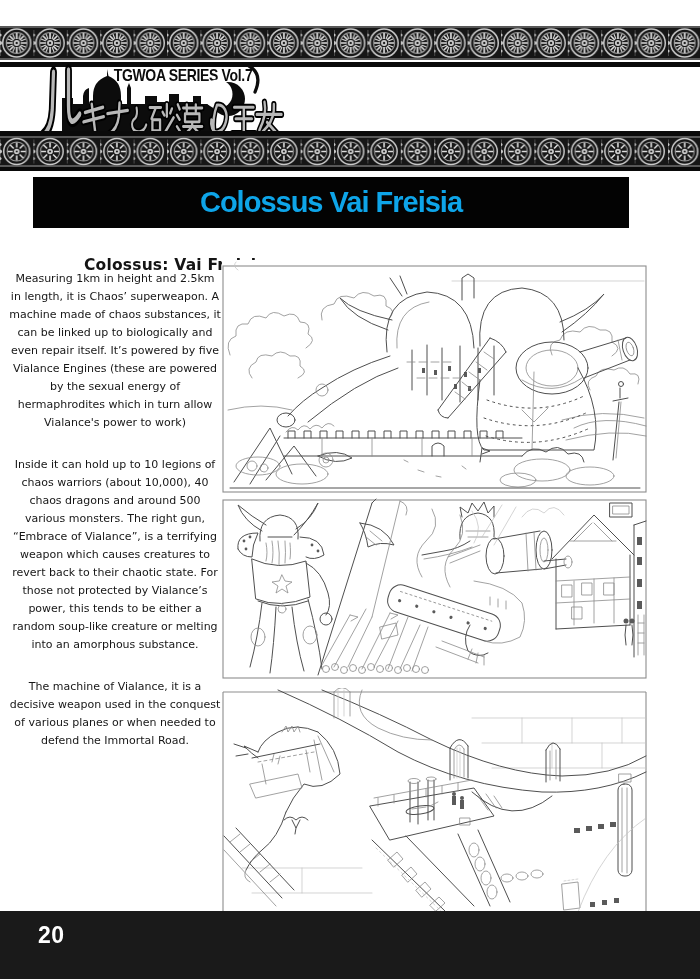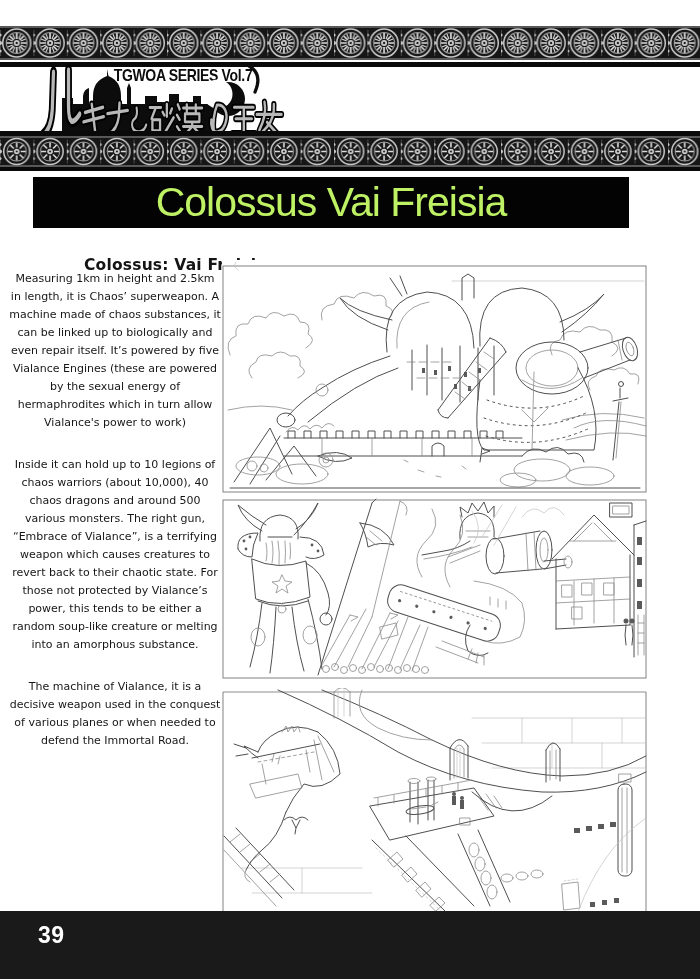--- a/index.html
+++ b/index.html
@@ -3,22 +3,22 @@
 <meta charset="utf-8">
 <style>
   html,body{margin:0;padding:0;background:#888;}
   .page{position:relative;width:700px;height:979px;background:#ffffff;overflow:hidden;
         font-family:"DejaVu Sans",sans-serif;}
   .band{position:absolute;left:0;width:700px;}
   .rule{position:absolute;left:0;width:700px;background:#0a0a0a;}
   .logo{position:absolute;left:35px;top:62px;width:252px;height:80px;}
   .banner{position:absolute;left:33px;top:177px;width:596px;height:51px;background:#030303;
           display:flex;align-items:center;justify-content:center;}
-  .banner span{color:#bef264;font-family:"Liberation Sans",sans-serif;font-weight:normal;
-          font-size:41px;letter-spacing:-1px;white-space:nowrap;}
+  .banner span{color:#0ea5e9;font-family:"Liberation Sans",sans-serif;font-weight:bold;
+          font-size:29px;letter-spacing:-1px;white-space:nowrap;}
   .subtitle{position:absolute;left:84px;top:256px;font-size:15.5px;font-weight:600;
           color:#141414;letter-spacing:0.2px;}
   .article{position:absolute;left:9px;top:270px;width:212px;text-align:center;
           color:#161616;font-size:11px;line-height:18px;}
   .article p{margin:0 0 24px 0;}
   .panel{position:absolute;left:222px;width:426px;background:#fff;}
   .footer{position:absolute;left:0;top:911px;width:700px;height:68px;background:#1a1a1a;}
   .pagenum{position:absolute;left:38px;top:922px;color:#ffffff;font-family:"Liberation Sans",sans-serif;
           font-weight:bold;font-size:23px;letter-spacing:0.5px;}
   
@@ -415,15 +415,15 @@
       <rect class="skf" x="392" y="210" width="5" height="5"></rect>
     <ellipse class="sk2" cx="285" cy="190" rx="6" ry="4"></ellipse>
       <ellipse class="sk2" cx="300" cy="188" rx="6" ry="4"></ellipse>
       <ellipse class="sk2" cx="315" cy="186" rx="6" ry="4"></ellipse>
     <path class="sk2" d="M340,196 l16,-2 l2,26 l-16,2 Z"></path>
     <path class="faint" stroke-dasharray="2 2" d="M342,193 l14,-2"></path>
     <path class="faint" d="M424,130 Q380,160 356,224"></path>
   </svg>
 
   <div class="footer"></div>
-  <div class="pagenum">39</div>
+  <div class="pagenum">20</div>
 
 </div>
 
 </body></html>

